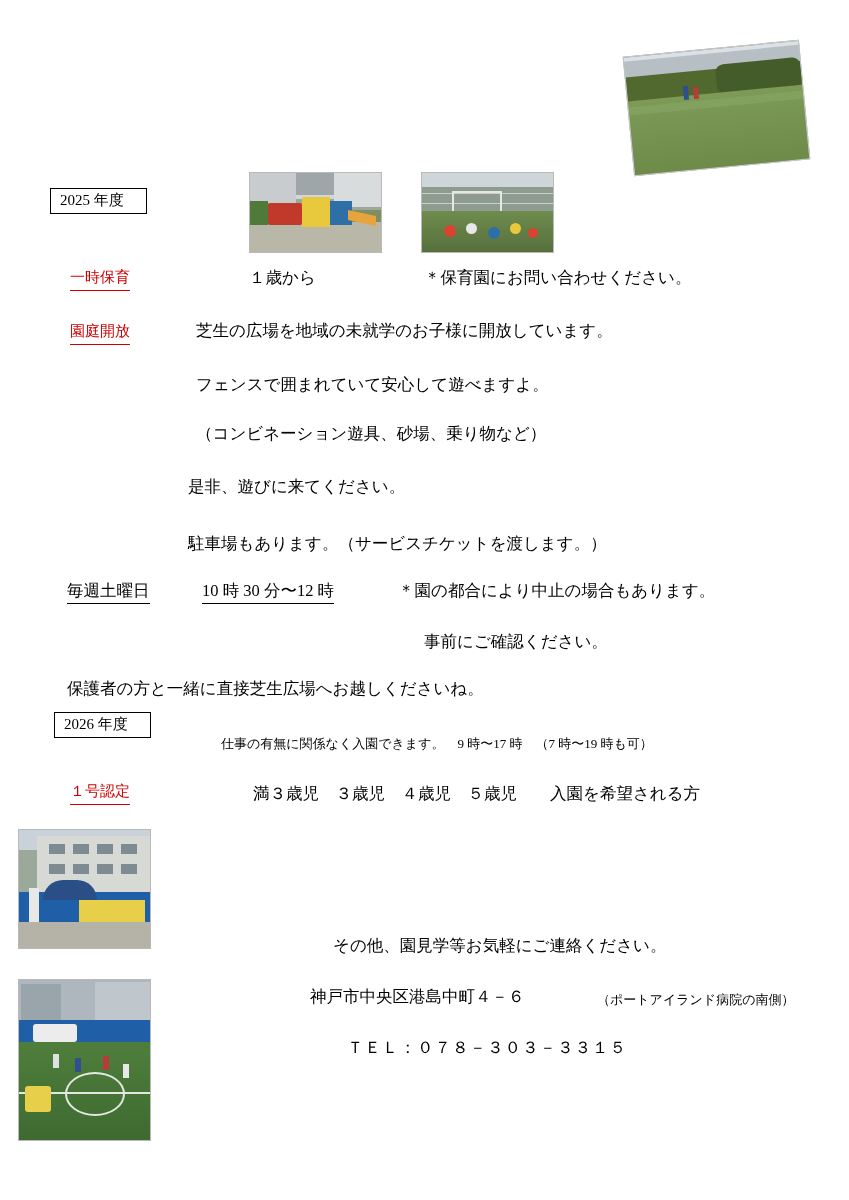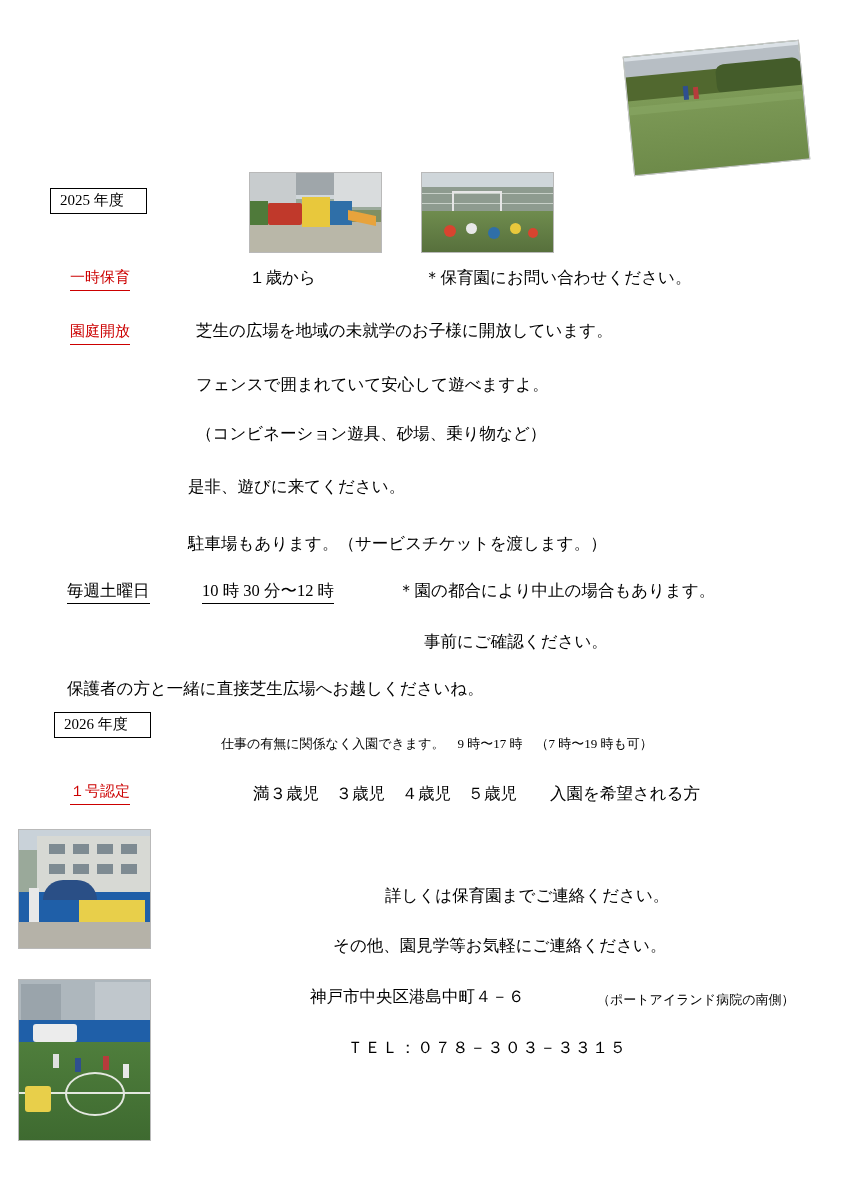--- a/index.html
+++ b/index.html
@@ -279,20 +279,19 @@
   <div class="line" style="left:424px; top:632px;">事前にご確認ください。</div>
 
   <div class="line" style="left:67px; top:679px;">保護者の方と一緒に直接芝生広場へお越しくださいね。</div>
 
   <div class="year-box" id="year-2026">2026 年度</div>
   <div class="line small" style="left:221px; top:736px;">仕事の有無に関係なく入園できます。　9 時〜17 時　（7 時〜19 時も可）</div>
 
   <div class="red-tag" id="tag-ichigou">１号認定</div>
   <div class="line" style="left:253px; top:784px;">満３歳児　３歳児　４歳児　５歳児　　入園を希望される方</div>
 
-  <div class="line" style="left:385px; top:886px;">詳しくは保育園までご連絡ください。</div>
   <div class="line" style="left:333px; top:936px;">その他、園見学等お気軽にご連絡ください。</div>
 
   <div class="line" style="left:310px; top:987px;">神戸市中央区港島中町４－６</div>
   <div class="line small" style="left:597px; top:992px;">（ポートアイランド病院の南側）</div>
   <div class="line" style="left:347px; top:1038px; letter-spacing:1px;">ＴＥＬ：０７８－３０３－３３１５</div>
 
 </div>
 
 </body></html>

